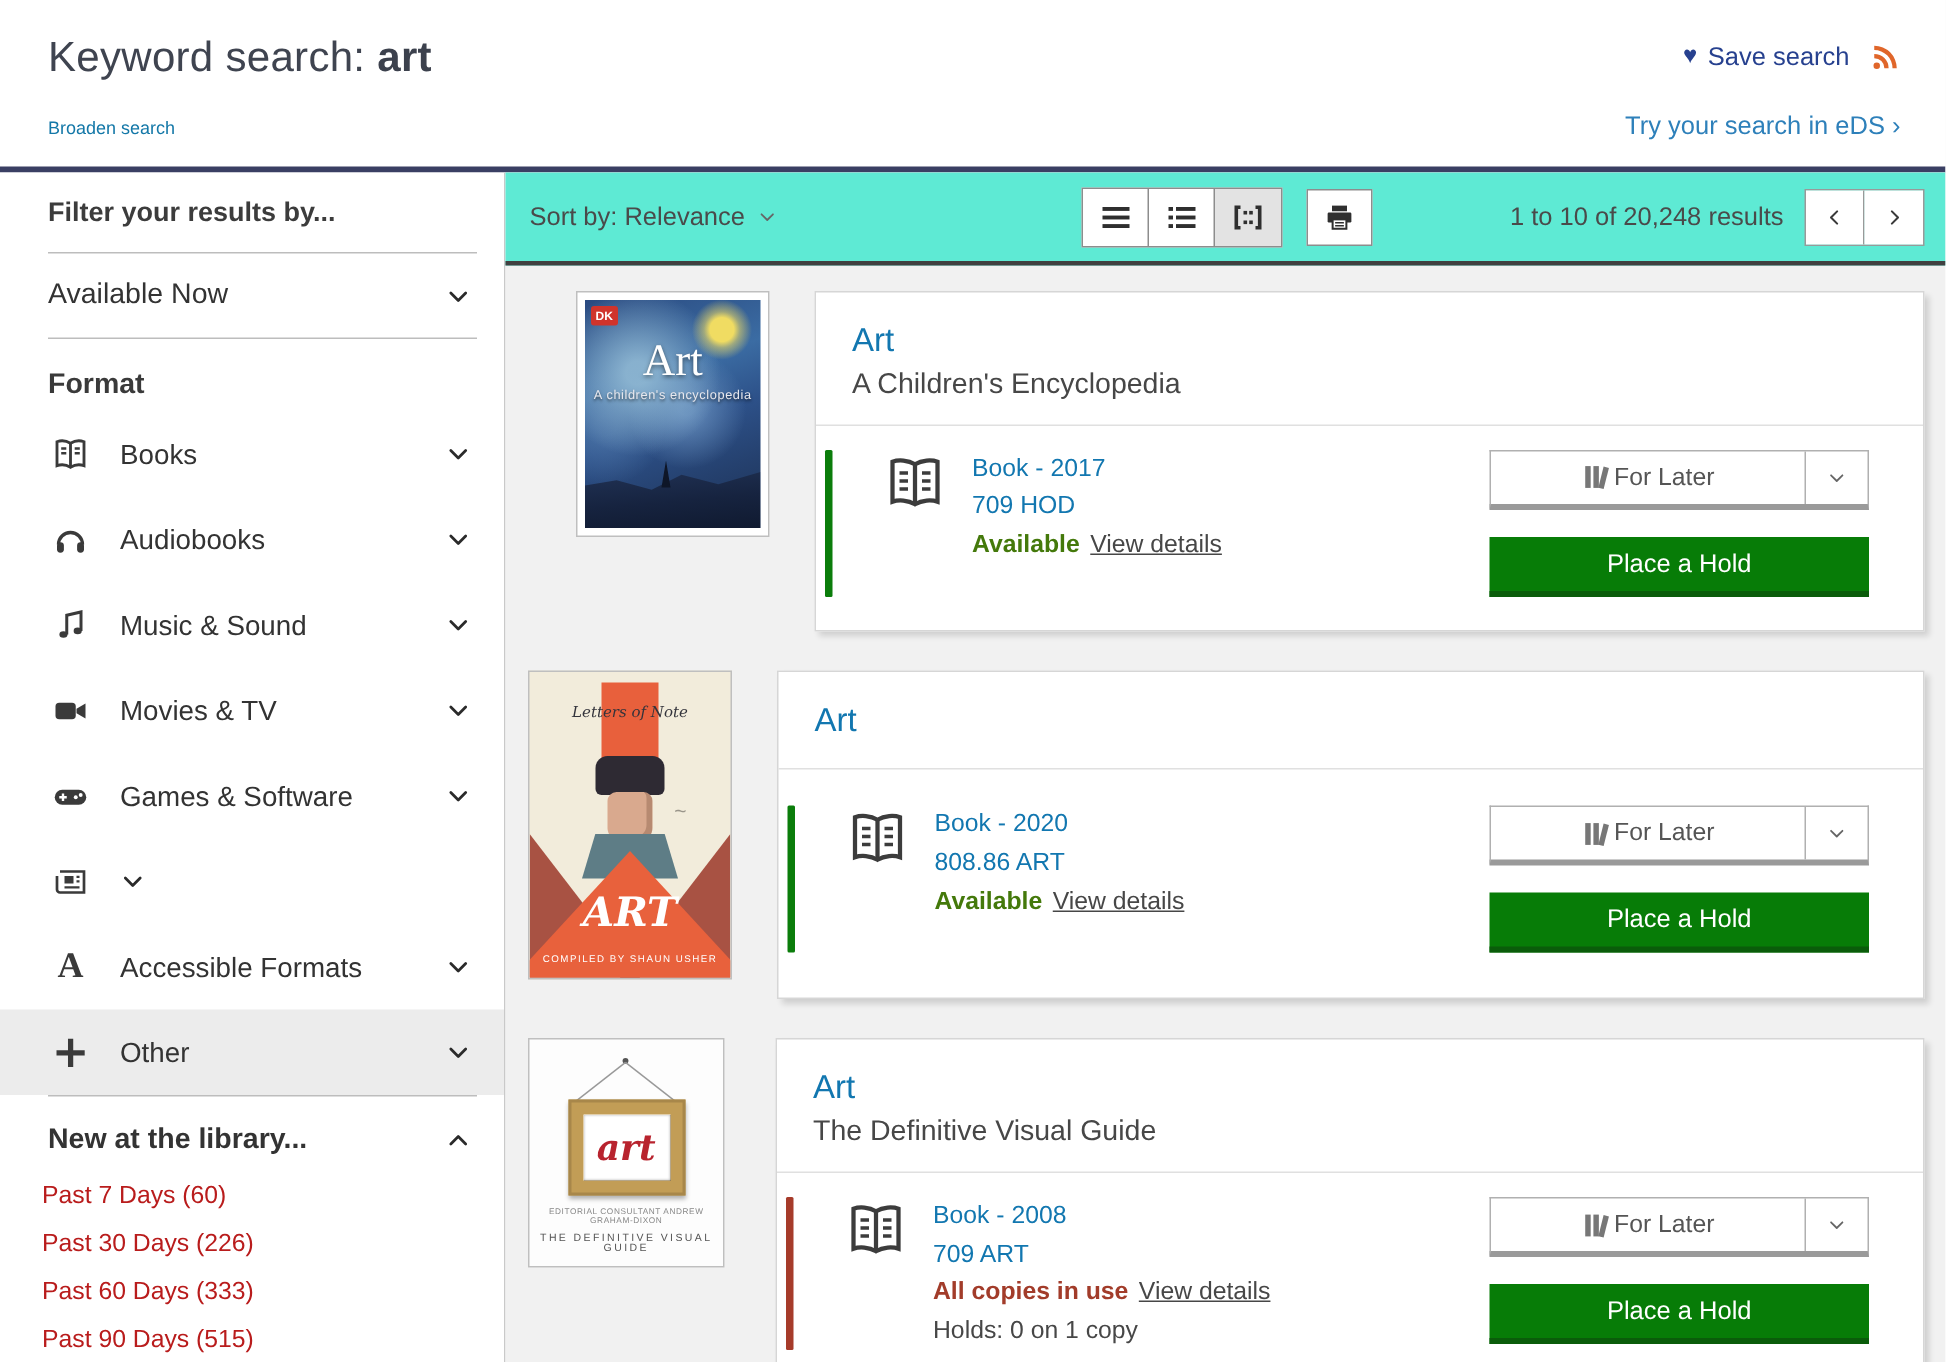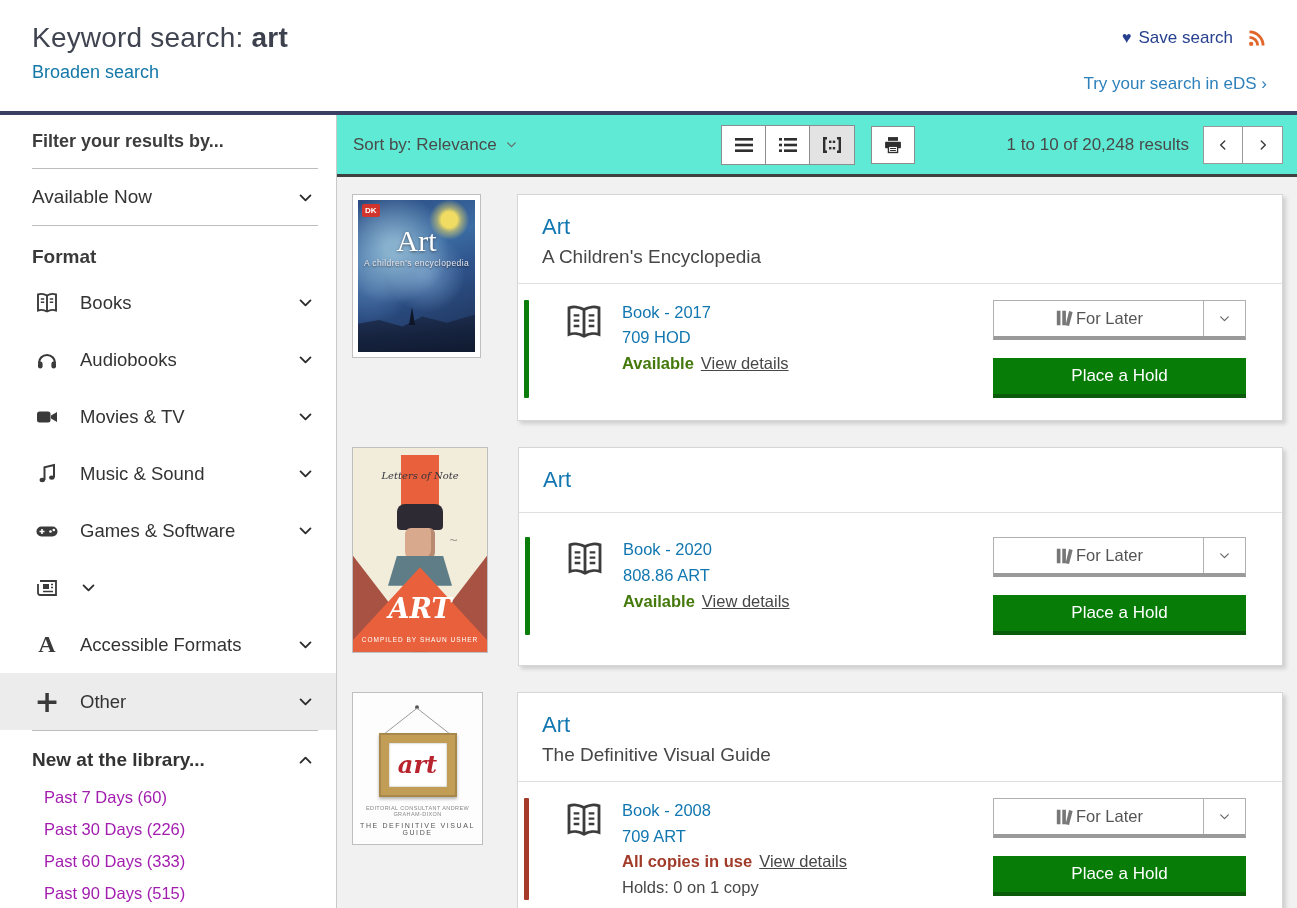--- a/index.html
+++ b/index.html
@@ -6,21 +6,21 @@
   html,body { width:1297px; height:908px; overflow:hidden; background:#fff;
     font-family:"Liberation Sans","DejaVu Sans",sans-serif; color:#444; }
   a { text-decoration:none; cursor:pointer; }
   .page { width:1297px; height:908px; display:flex; flex-direction:column; }
 
   
   .hdr { flex:0 0 115px; display:flex; justify-content:space-between;
     padding:22px 30px 0 32px; border-bottom:4px solid #3a3f63; background:#fff; }
   .hdr h1 { font-size:28px; font-weight:400; color:#3f4450; letter-spacing:.2px; }
   .hdr h1 strong { font-weight:700; color:#3c414d; }
-  .broaden { display:inline-block; margin-top:8px; font-size:18px; color:#1478a8; }
+  .broaden { display:inline-block; margin-top:24px; font-size:12px; color:#1478a8; }
   .hdr-right { text-align:right; padding-top:6px; }
   .save-row { font-size:17px; color:#27418f; display:flex; align-items:center; gap:8px; justify-content:flex-end; }
   .save-row .heart { font-size:16px; }
   .save-link { color:#27418f; display:flex; align-items:center; gap:7px; }
   .rss { width:20px; height:20px; margin-left:6px; color:#e0662a; }
   .eds { display:inline-block; margin-top:26px; font-size:17px; color:#2e80ba; }
 
   
   .content { flex:1; display:flex; min-height:0; }
   aside { flex:0 0 337px; border-right:1px solid #c9c9c9; background:#fff; overflow:hidden; }
@@ -33,21 +33,21 @@
     stroke-linecap:round; stroke-linejoin:round; flex:0 0 auto; }
   .fmt-h { font-size:19px; font-weight:700; color:#3a3a3a; padding:20px 20px 6px 32px; }
   .fmt-row { height:57px; font-size:18.5px; cursor:pointer; }
   .fmt-row.hl { background:#ececec; }
   .fmt-ic { width:30px; height:26px; margin-right:18px; color:#3a3a3a; flex:0 0 30px;
     display:flex; align-items:center; justify-content:center; }
   .fmt-ic svg { width:26px; height:24px; }
   .fmt-ic .glyph { font-family:"Liberation Serif","DejaVu Serif",serif; font-size:24px; font-weight:700; }
   .fmt-ic .plus { font-size:30px; font-weight:700; font-family:"DejaVu Sans",sans-serif; }
   .new-h { font-size:19px; font-weight:700; padding:18px 22px 4px 32px; height:auto; }
-  .new-link { display:block; padding:13px 20px 0 44px; font-size:16.5px; color:#a21caf; }
+  .new-link { display:block; padding:13px 20px 0 28px; font-size:16.5px; color:#b91c1c; }
 
   
   main { flex:1; display:flex; flex-direction:column; min-width:0; background:#f1f1f1; }
   .toolbar { flex:0 0 62px; background:#5eead4; border-bottom:3px solid #404040;
     display:flex; align-items:center; padding:0 14px 0 16px;justify-content:space-between; }
   .tb-left { flex:1; display:flex; align-items:center; gap:8px; font-size:17px; color:#4a4a4a; }
   .tb-left .chev { width:13px; height:13px; stroke:#666; stroke-width:2.2; }
   .tb-center { display:flex; align-items:center; }
   .vgroup { display:flex; border:1px solid #8d8d8d; background:#fff; }
   .vbtn { width:44px; height:38px; display:flex; align-items:center; justify-content:center;
@@ -99,21 +99,21 @@
     justify-content:center; }
   .fl-dd svg { width:13px; height:13px; stroke:#666; stroke-width:2.2; fill:none;
     stroke-linecap:round; stroke-linejoin:round; }
   .hold-btn { margin-top:18px; height:40px; width:100%; background:#077c07;
     border:none; border-bottom:4px solid #0a5c0a; color:#fff; font-size:17px;
     font-family:inherit; cursor:pointer; }
 
   
   .cov { border:1px solid #bfbfbf; position:relative; overflow:hidden; }
   
-  .cov1 { width:129px; height:164px; background:#fff; padding:5px; }
+  .cov1 { width:129px; height:164px; background:#fff; padding:5px;margin-left:32px; }
   .cov1 .paint { position:relative; width:100%; height:100%; overflow:hidden;
     background:
       radial-gradient(circle at 78% 13%, #f0dc62 0 8px, rgba(240,220,100,.55) 12px, transparent 20px),
       radial-gradient(circle at 30% 32%, rgba(150,190,215,.85) 0 6%, transparent 42%),
       radial-gradient(circle at 58% 48%, rgba(110,150,195,.8) 0 4%, transparent 38%),
       radial-gradient(circle at 12% 55%, rgba(80,120,170,.7) 0 5%, transparent 30%),
       linear-gradient(160deg,#2a4a80 0%,#3b6ca3 35%,#2d5189 55%,#25416f 75%,#1c3053 100%); }
   .cov1 .hills { position:absolute; left:0; right:0; bottom:0; height:30%;
     background:linear-gradient(175deg,#24375c 0%,#16233f 60%,#101a30 100%);
     clip-path:polygon(0 38%,18% 30%,38% 44%,55% 22%,76% 36%,100% 18%,100% 100%,0 100%); }
@@ -237,39 +237,39 @@
         </span>
         <span class="grow">Audiobooks</span>
         <svg class="chev" viewBox="0 0 24 24">
             <polyline points="5,9 12,16 19,9"></polyline>
           </svg>
       </div>
 
       <div class="srow fmt-row">
         <span class="fmt-ic">
           <svg viewBox="0 0 24 24" fill="currentColor">
-              <rect x="2" y="6.5" width="13.5" height="11" rx="2.5"></rect>
-              <path d="M16 10.5 L22 7 V17 L16 13.5 Z"></path>
-            </svg>
-        </span>
-        <span class="grow">Movies &amp; TV</span>
-        <svg class="chev" viewBox="0 0 24 24">
-            <polyline points="5,9 12,16 19,9"></polyline>
-          </svg>
-      </div>
-
-      <div class="srow fmt-row">
-        <span class="fmt-ic">
-          <svg viewBox="0 0 24 24" fill="currentColor">
               <path d="M9.5 18 V5.2 L19 3 v12.6" fill="none" stroke="currentColor" stroke-width="2"></path>
               <ellipse cx="7.3" cy="18" rx="2.7" ry="2.2"></ellipse>
               <ellipse cx="16.8" cy="15.6" rx="2.7" ry="2.2"></ellipse>
             </svg>
         </span>
         <span class="grow">Music &amp; Sound</span>
+        <svg class="chev" viewBox="0 0 24 24">
+            <polyline points="5,9 12,16 19,9"></polyline>
+          </svg>
+      </div>
+
+      <div class="srow fmt-row">
+        <span class="fmt-ic">
+          <svg viewBox="0 0 24 24" fill="currentColor">
+              <rect x="2" y="6.5" width="13.5" height="11" rx="2.5"></rect>
+              <path d="M16 10.5 L22 7 V17 L16 13.5 Z"></path>
+            </svg>
+        </span>
+        <span class="grow">Movies &amp; TV</span>
         <svg class="chev" viewBox="0 0 24 24">
             <polyline points="5,9 12,16 19,9"></polyline>
           </svg>
       </div>
 
       <div class="srow fmt-row">
         <span class="fmt-ic">
           <svg viewBox="0 0 24 24" fill="currentColor">
               <rect x="1.5" y="7.5" width="21" height="10" rx="5"></rect>
               <path d="M7 10 v5 M4.5 12.5 h5" stroke="#fff" stroke-width="1.6"></path>

